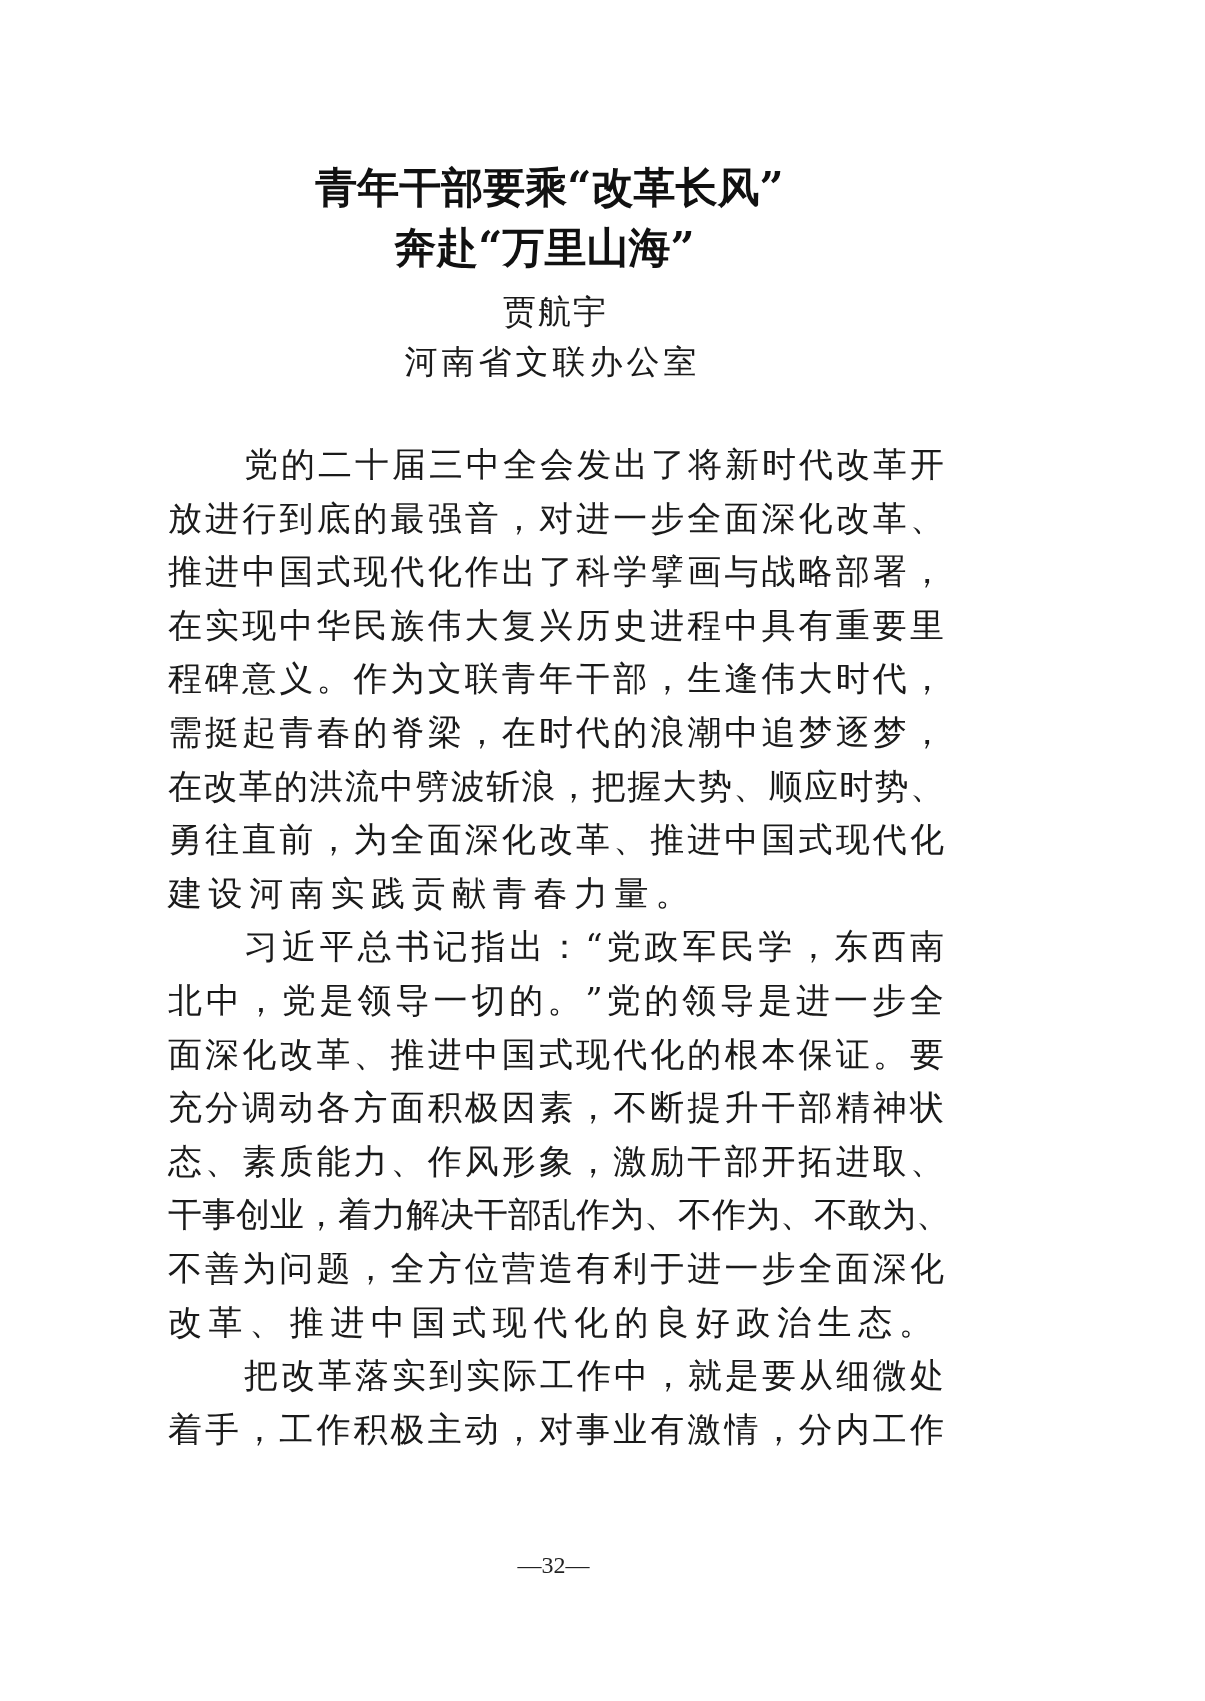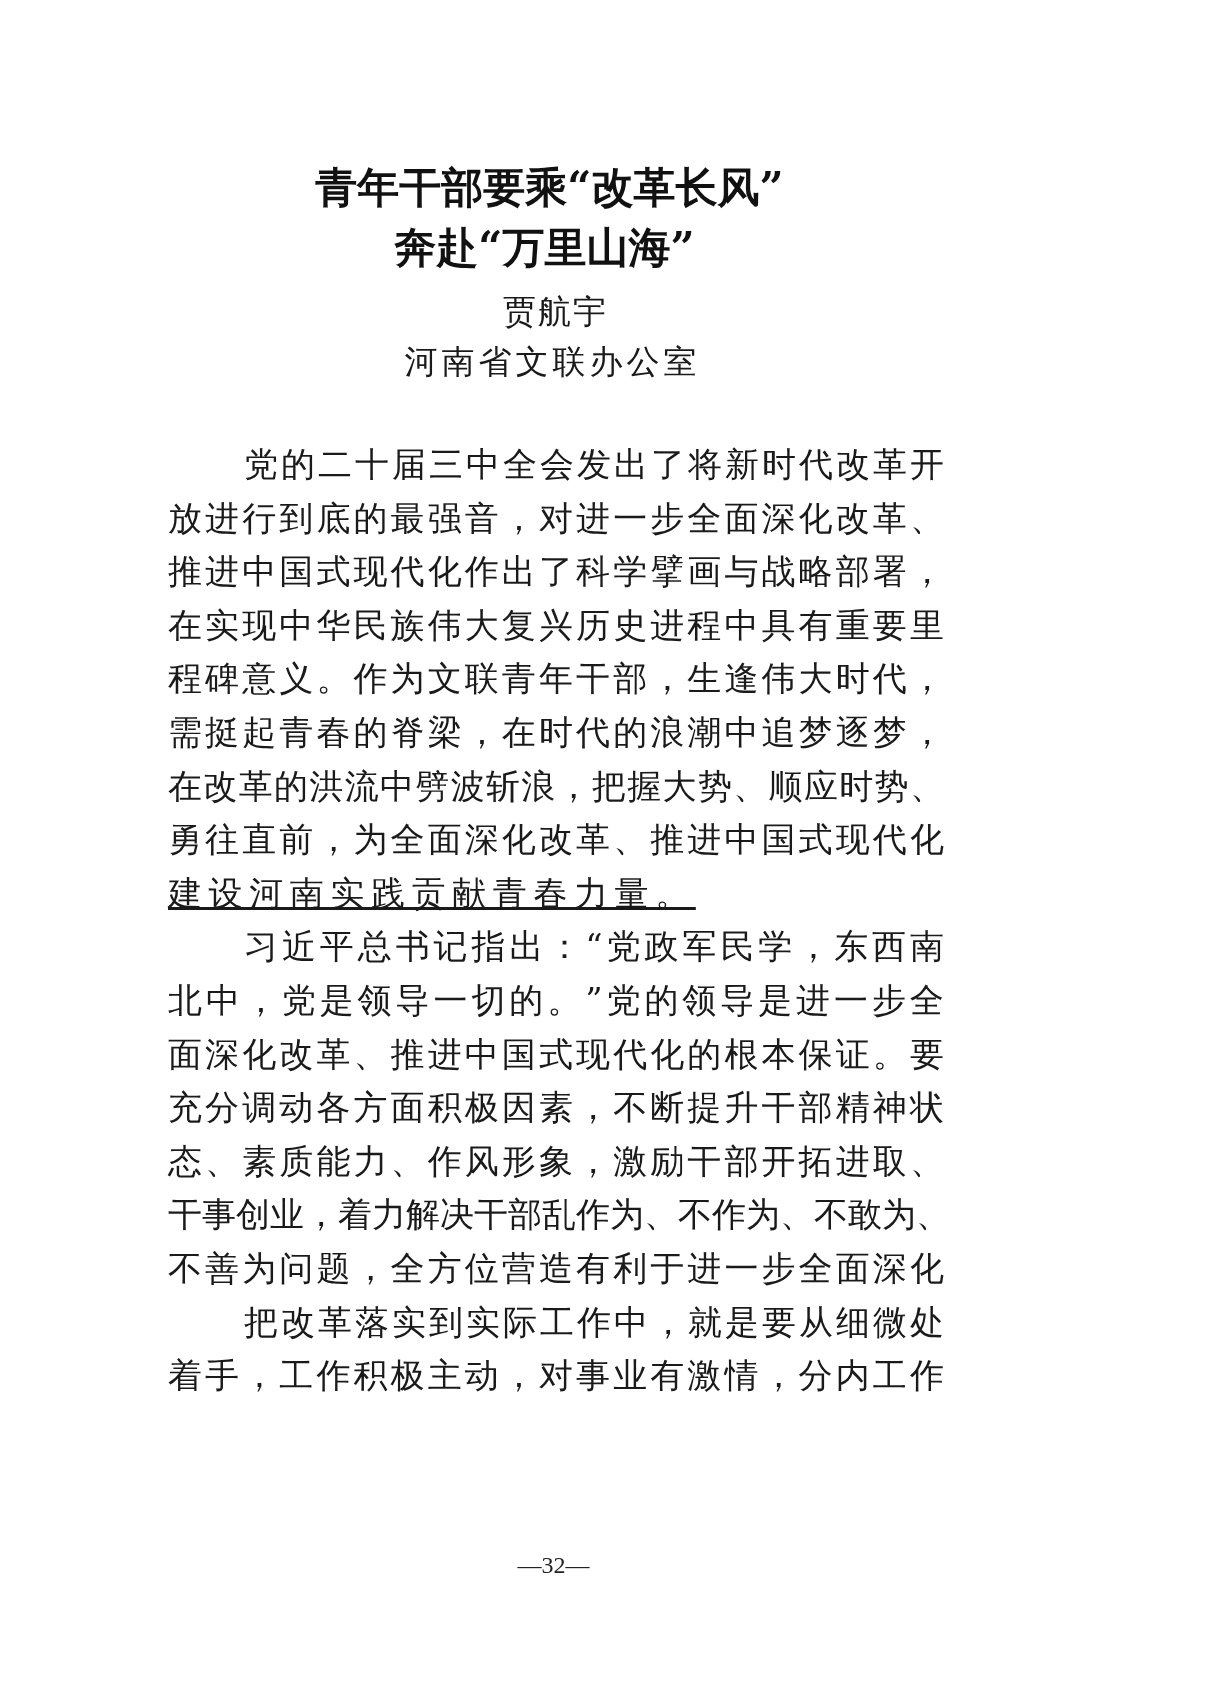--- a/index.html
+++ b/index.html
@@ -51,21 +51,20 @@
       line-height: 53.6px;
       font-size: 34px;
       white-space: nowrap;
       display: flex;
       justify-content: space-between;
       color: #1a1a1a;
     }
     .line.last {
       justify-content: flex-start;
       letter-spacing: 6.6px;
-      text-decoration: underline;
     }
     .line.indent { padding-left: 76px; }
     .line span.ch { display: inline-block; }
     .page-number {
       position: absolute;
       left: 0;
       width: 1205px;
       top: 1552px;
       text-align: center;
       font-family: "Liberation Serif", serif;
@@ -424,20 +423,21 @@
       <span class="ch">利</span>
       <span class="ch">于</span>
       <span class="ch">进</span>
       <span class="ch">一</span>
       <span class="ch">步</span>
       <span class="ch">全</span>
       <span class="ch">面</span>
       <span class="ch">深</span>
       <span class="ch">化</span>
     </div>
+  <div class="line last">改革、推进中国式现代化的良好政治生态。</div>
 
   <div class="line indent">
       <span class="ch">把</span>
       <span class="ch">改</span>
       <span class="ch">革</span>
       <span class="ch">落</span>
       <span class="ch">实</span>
       <span class="ch">到</span>
       <span class="ch">实</span>
       <span class="ch">际</span>

